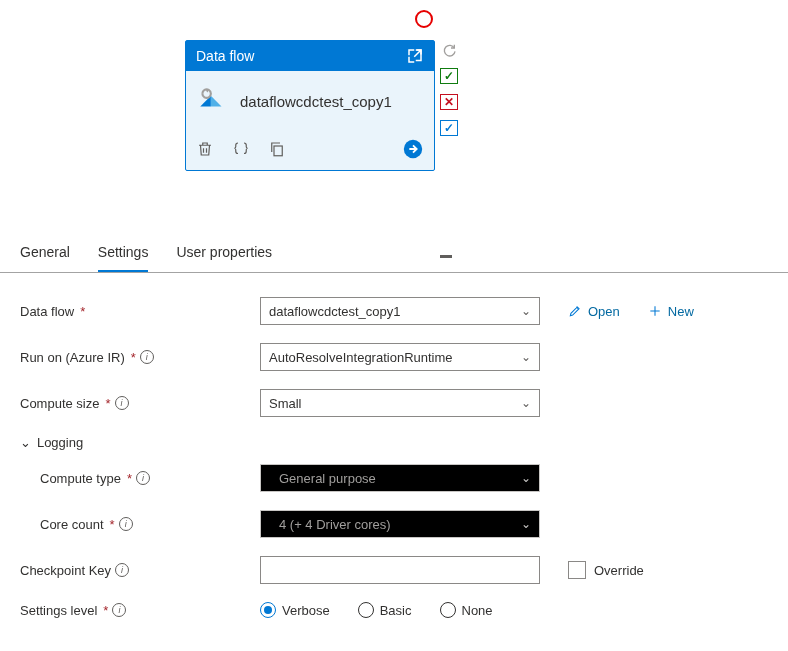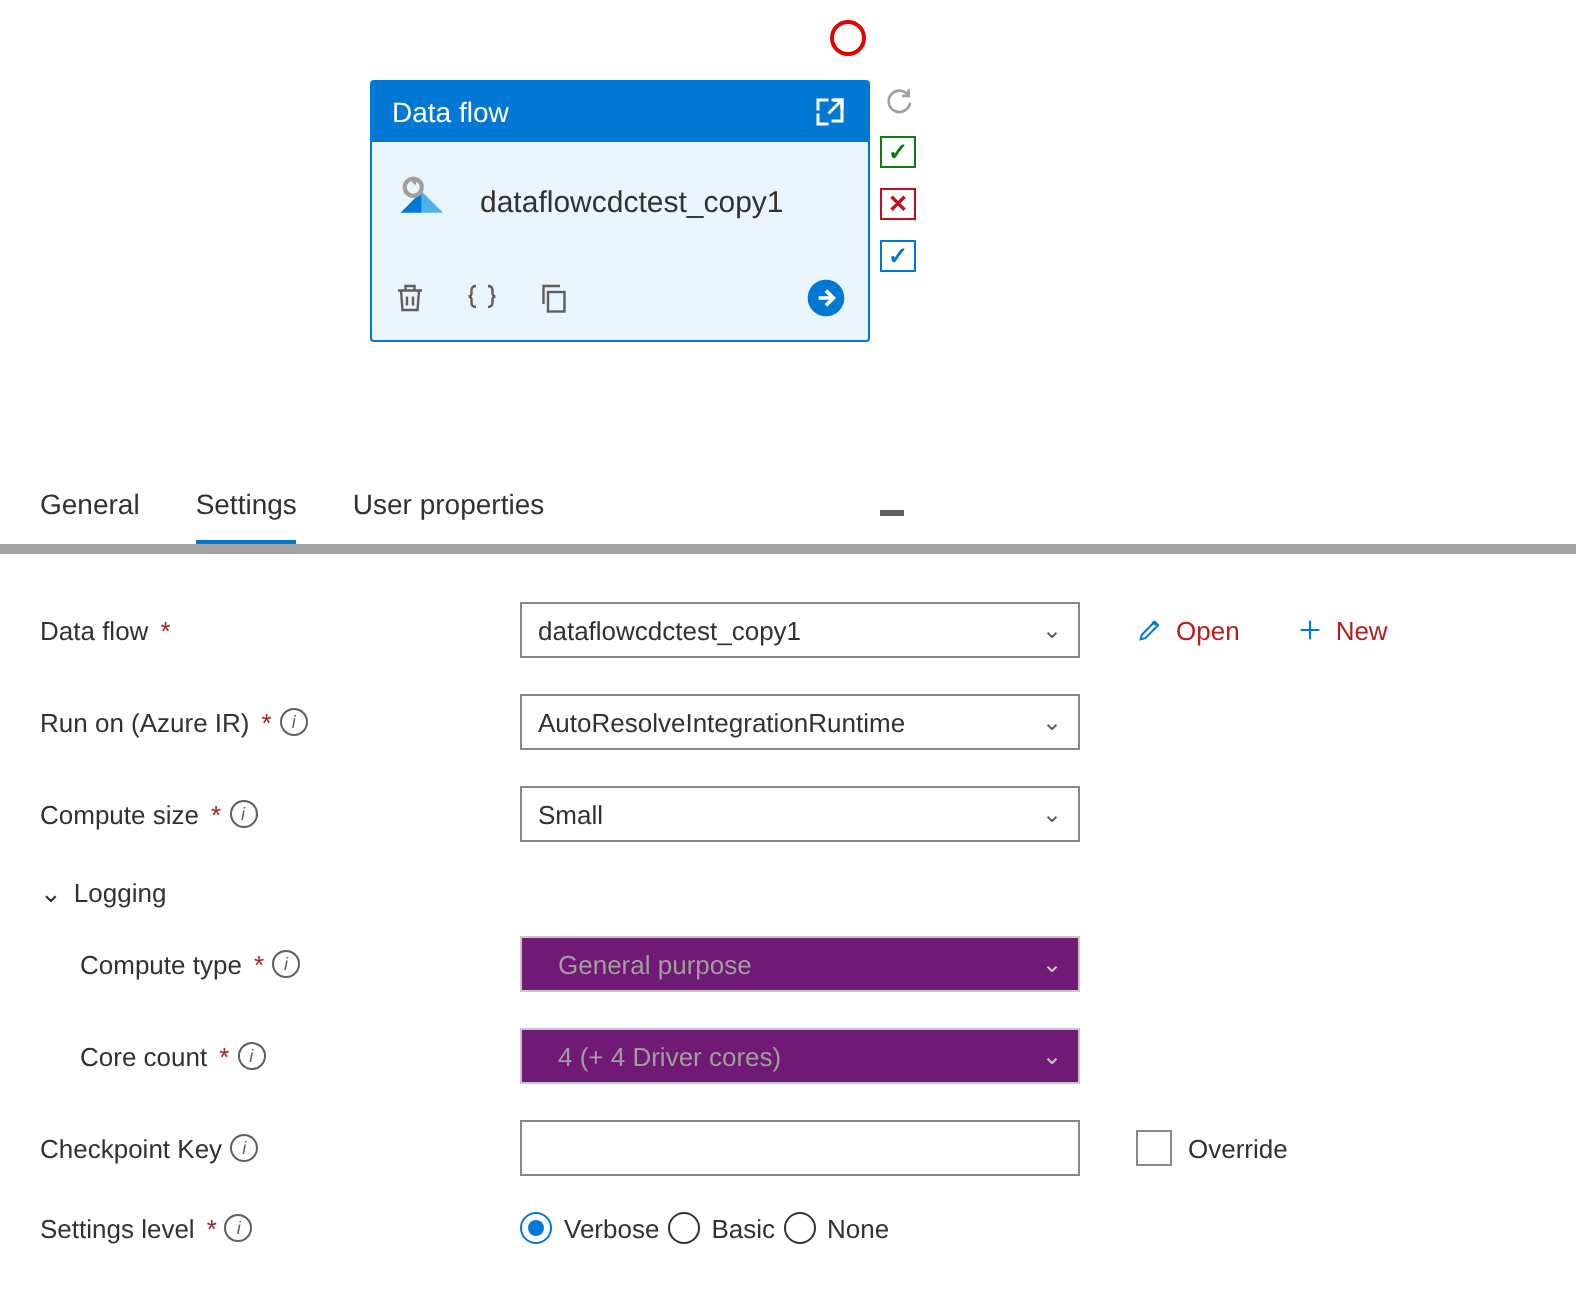--- a/index.html
+++ b/index.html
@@ -73,21 +73,21 @@
   .status-green { color:#107c10; border-color:#107c10;}
   .status-red { color:#c50f1f; border-color:#c50f1f;}
   .status-blue { color:#0078d4; border-color:#0078d4;}
   
   .grab-bar {
     position:absolute; top:255px; left:440px; width:12px; height:3px; background:#605e5c;
   }
   
   .tabs {
     display:flex; gap:28px;
-    border-bottom:5px solid #a3a3a3;
+    border-bottom:1px solid #a3a3a3;
     padding: 8px 20px 0 20px;
   }
   .tab {
     padding: 6px 0 10px 0;
     font-size:14px;
     color:#323130;
     cursor:pointer;
   }
   .tab.active {
     font-weight:400;
@@ -118,41 +118,41 @@
   }
   .select-box {
     width: 280px; height:28px;
     border:1px solid #8a8886;
     background:#fff;
     display:flex; align-items:center; justify-content:space-between;
     padding:0 8px;
     font-size:13px;
   }
   .select-box.disabled {
-    background:#701a75; color:#a19f9d; border-color:#c8c6c4;padding-left:18px;
+    background:#000000; color:#a19f9d; border-color:#c8c6c4;padding-left:18px;
   }
   .chev { color:#605e5c; font-size:12px;}
   .select-box.disabled .chev { color:#c8c6c4;}
   .link-btn {
     display:flex; align-items:center; gap:6px;
-    color:#b91c1c; cursor:pointer; font-size:13px;
+    color:#0369a1; cursor:pointer; font-size:13px;
     margin-left: 28px;
   }
   .link-btn svg { stroke:#0078d4; }
   .advanced-header {
     display:flex; align-items:center; gap:6px;
     font-size:13px; margin-bottom:14px; cursor:pointer;
   }
   .text-input {
     width:280px; height:28px; border:1px solid #8a8886; padding:0 6px; font-size:13px;
   }
   .checkbox {
     width:18px; height:18px; border:1px solid #8a8886; margin-left:28px; margin-right:8px;
   }
-  .radio-group { display:flex; gap:4px; align-items:center;}
+  .radio-group { display:flex; gap:28px; align-items:center;}
   .radio {
     width:16px; height:16px; border:1px solid #323130; border-radius:50%;
     display:inline-flex; align-items:center; justify-content:center;
   }
   .radio.checked { border-color:#0078d4; }
   .radio.checked::after {
     content:""; width:8px; height:8px; background:#0078d4; border-radius:50%;
   }
   .radio-label { display:flex; align-items:center; gap:6px; cursor:pointer; font-size:13px;}
 </style>

